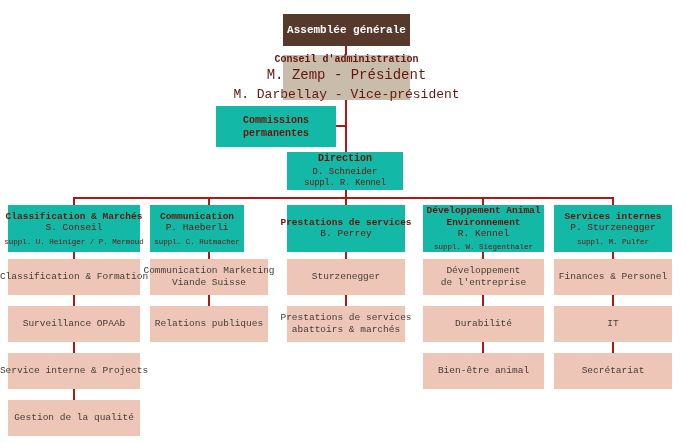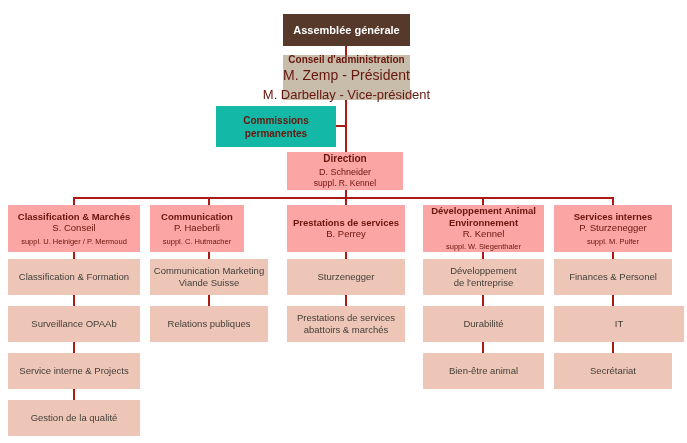--- a/index.html
+++ b/index.html
@@ -1,25 +1,25 @@
 <!DOCTYPE html>
 <html><head>
 <meta charset="utf-8">
 <style>
   html,body{margin:0;padding:0;background:#fff;}
   .canvas{position:relative;width:687px;height:443px;background:#ffffff;overflow:hidden;
           font-family:"Liberation Sans", sans-serif;}
   .line{position:absolute;background:#ad1a14;}
   .box{position:absolute;box-sizing:border-box;display:flex;flex-direction:column;
-       align-items:center;justify-content:center;text-align:center;padding:16px 2px;}
+       align-items:center;justify-content:center;text-align:center;padding:16px 2px;font-family:Liberation Mono, monospace;}
   .box div{white-space:pre;}
   .assemblee{background:#57392c;color:#ffffff;font-weight:bold;font-size:11px;}
   .conseil{background:#c8bcab;color:#66160c;}
   .taupe{background:#14b8a6;color:#66160c;font-weight:bold;font-size:10px;line-height:1.3;}
-  .salmon{background:#fca5a5;color:#66160c;}
+  .salmon{background:#14b8a6;color:#66160c;}
   .unit{background:#edc6b8;color:#433e38;font-size:9.5px;line-height:1.3;}
   .c-title{font-weight:bold;font-size:10px;line-height:1.3;}
   .c-pres{font-size:14px;line-height:1.4;}
   .c-vice{font-size:13px;margin-top:2px;}
   .d-title{font-weight:bold;font-size:10px;line-height:1.25;}
   .d-name{font-size:9px;line-height:1.35;}
   .d-suppl{font-size:8.5px;line-height:1.3;}
   .h-title{font-weight:bold;font-size:9.5px;line-height:1.2;}
   .h-name{font-size:9.5px;line-height:1.3;}
   .h-suppl{font-size:7.5px;margin-top:3px;line-height:1.1;}
@@ -139,20 +139,20 @@
   </div>
 
   <div class="box salmon" style="left:554px;top:205px;width:118px;height:47px;">
     <div class="h-title">Services internes</div>
     <div class="h-name">P. Sturzenegger</div>
     <div class="h-suppl">suppl. M. Pulfer</div>
   </div>
   <div class="box unit" style="left:554px;top:259px;width:118px;height:36px;">
     <div>Finances &amp; Personel</div>
   </div>
-  <div class="box unit" style="left:554px;top:306px;width:130px;height:36px;">
+  <div class="box unit" style="left:554px;top:306px;width:118px;height:36px;">
     <div>IT</div>
   </div>
   <div class="box unit" style="left:554px;top:353px;width:118px;height:36px;">
     <div>Secrétariat</div>
   </div>
 
 </div>
 
 </body></html>

